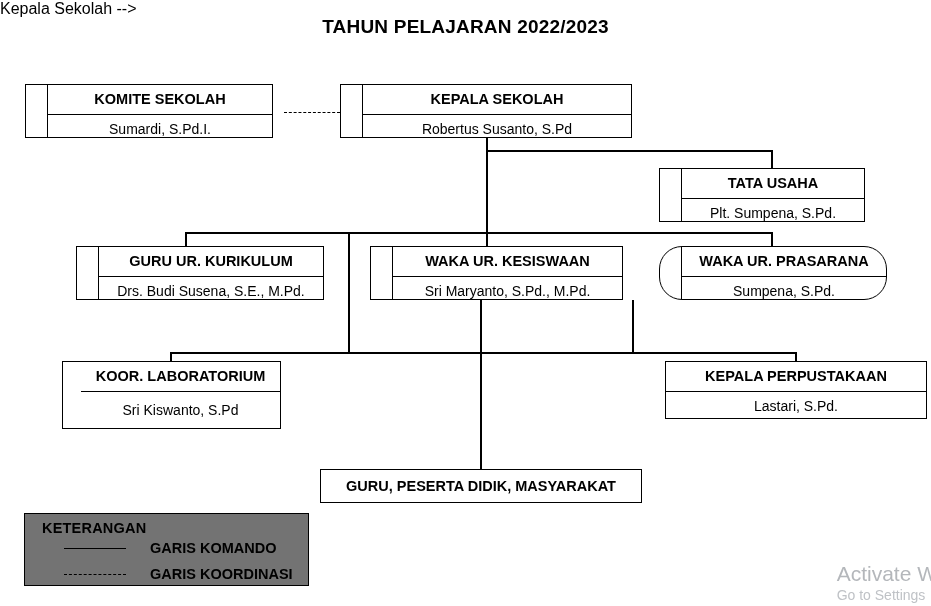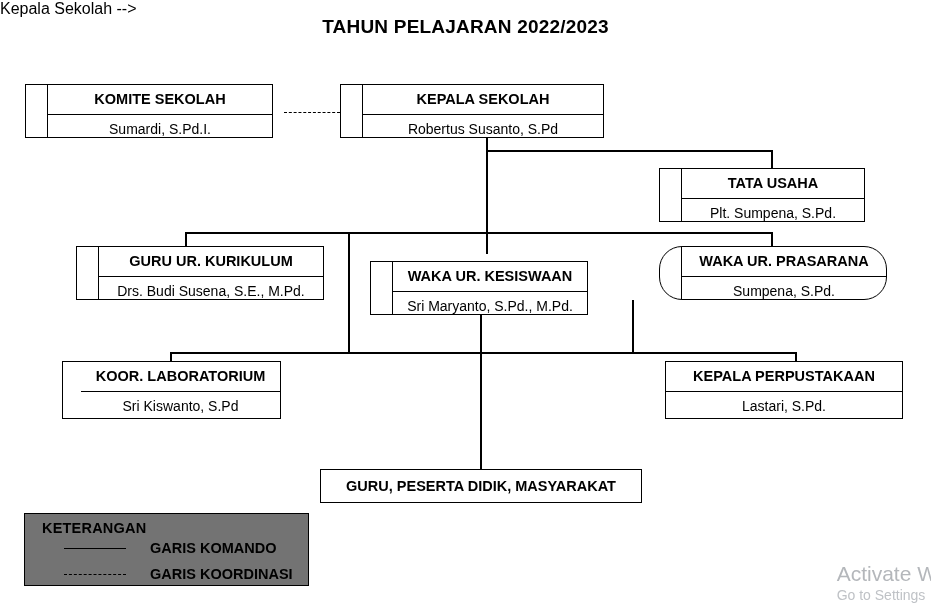--- a/index.html
+++ b/index.html
@@ -202,21 +202,21 @@
   
   <div class="node" style="left:25px; top:84px; width:248px; height:54px;">
     <div class="gutter"></div>
     <div class="stack">
       <div class="title-cell">KOMITE SEKOLAH</div>
       <div class="name-cell">Sumardi, S.Pd.I.</div>
     </div>
   </div>
 
   
-  <div class="node" style="left:340px; top:84px; width:264px; height:54px;">
+  <div class="node" style="left:340px; top:84px; width:292px; height:54px;">
     <div class="gutter"></div>
     <div class="stack">
       <div class="title-cell">KEPALA SEKOLAH</div>
       <div class="name-cell">Robertus Susanto, S.Pd</div>
     </div>
   </div>
 
   
   <div class="node" style="left:659px; top:168px; width:206px; height:54px;">
     <div class="gutter"></div>
@@ -229,47 +229,47 @@
   
   <div class="node" style="left:76px; top:246px; width:248px; height:54px;">
     <div class="gutter"></div>
     <div class="stack">
       <div class="title-cell">GURU UR. KURIKULUM</div>
       <div class="name-cell">Drs. Budi Susena, S.E., M.Pd.</div>
     </div>
   </div>
 
   
-  <div class="node" style="left:370px; top:246px; width:218px; height:54px;margin-top:15px;">
+  <div class="node" style="left:370px; top:246px; width:253px; height:54px;">
     <div class="gutter"></div>
     <div class="stack">
       <div class="title-cell">WAKA UR. KESISWAAN</div>
       <div class="name-cell">Sri Maryanto, S.Pd., M.Pd.</div>
     </div>
   </div>
 
   
   <div class="node" style="left:659px; top:246px; width:228px; height:54px;border-radius:23px;">
     <div class="gutter"></div>
     <div class="stack">
       <div class="title-cell">WAKA UR. PRASARANA</div>
       <div class="name-cell">Sumpena, S.Pd.</div>
     </div>
   </div>
 
   
-  <div class="node" style="left:62px; top:361px; width:219px; height:58px;padding-left:18px;">
+  <div class="node" style="left:62px; top:361px; width:219px; height:68px;padding-left:18px;">
     <div class="stack">
       <div class="title-cell">KOOR. LABORATORIUM</div>
       <div class="name-cell">Sri Kiswanto, S.Pd</div>
     </div>
   </div>
 
   
-  <div class="node" style="left:665px; top:361px; width:238px; height:58px;">
+  <div class="node" style="left:665px; top:361px; width:262px; height:58px;">
     <div class="stack">
       <div class="title-cell">KEPALA PERPUSTAKAAN</div>
       <div class="name-cell">Lastari, S.Pd.</div>
     </div>
   </div>
 
   
   <div class="node single" style="left:320px; top:469px; width:322px; height:34px;">
     <div class="stack">
       <div class="title-cell">GURU, PESERTA DIDIK, MASYARAKAT</div>

